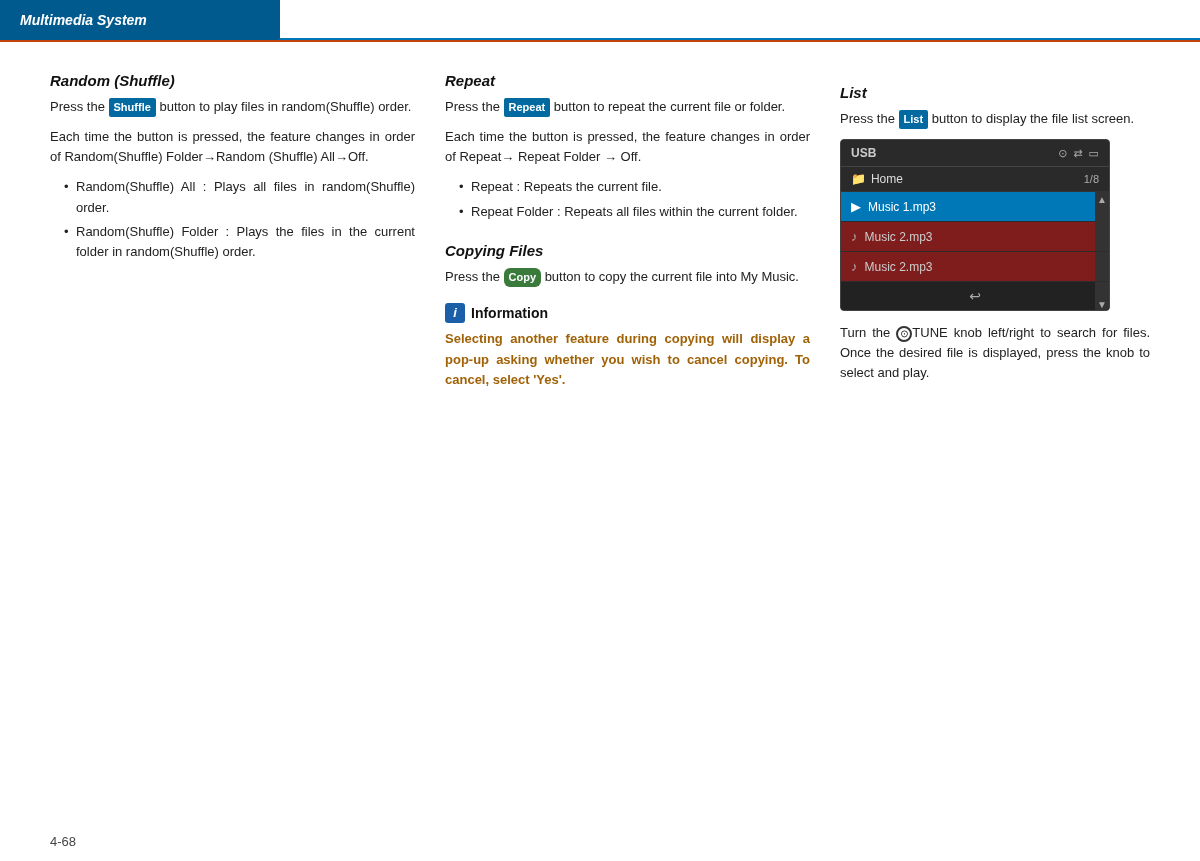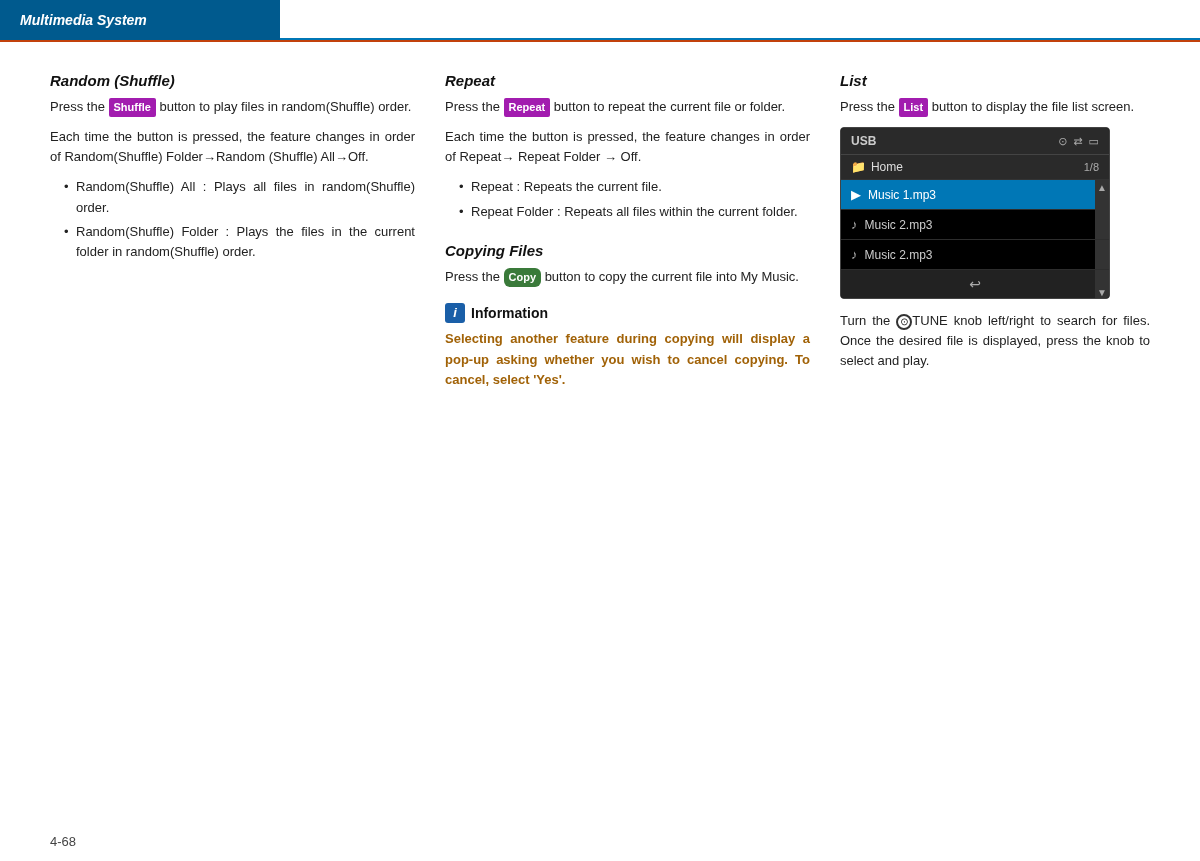--- a/index.html
+++ b/index.html
@@ -100,21 +100,21 @@
       display: inline-block;
       background: #555;
       color: white;
       font-size: 11px;
       padding: 1px 5px;
       border-radius: 2px;
       font-weight: bold;
       vertical-align: middle;
     }
     .inline-badge-blue {
-      background: #a21caf;
+      background: #0369a1;
     }
     .inline-badge-green {
       background: #3a7a3a;
       border-radius: 6px;
     }
 
     
     .section-margin-top {
       margin-top: 20px;
     }
@@ -152,21 +152,21 @@
     .info-text {
       font-size: 13px;
       font-weight: bold;
       line-height: 1.6;
       text-align: justify;
       color: #a16207;
     }
 
     
     .usb-screen {
-      background: #000000;
+      background: #7f1d1d;
       border: 1px solid #444;
       border-radius: 4px;
       width: 270px;
       margin-bottom: 12px;
       overflow: hidden;
     }
     .usb-screen-header {
       background: #2a2a2a;
       display: flex;
       align-items: center;
@@ -257,20 +257,21 @@
     }
     .usb-back-btn {
       color: #aaa;
       font-size: 14px;
     }
 
     
     .right-col {
       min-width: 290px;
       max-width: 310px;
+      margin-top: 12px;
     }
 
     
     .footer {
       position: absolute;
       bottom: 12px;
       left: 50px;
       font-size: 13px;
       color: #444;
     }

